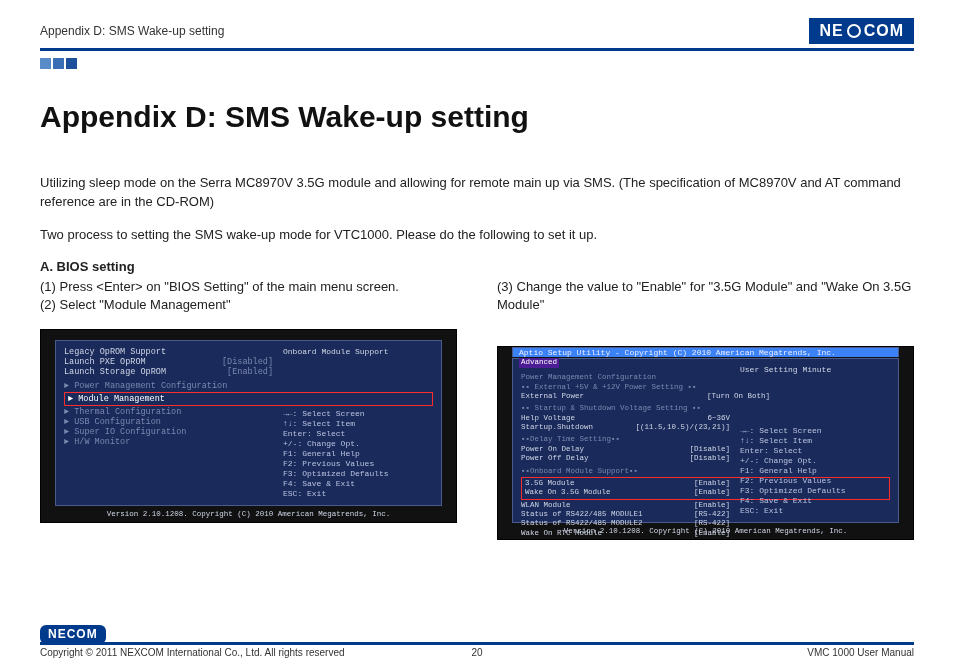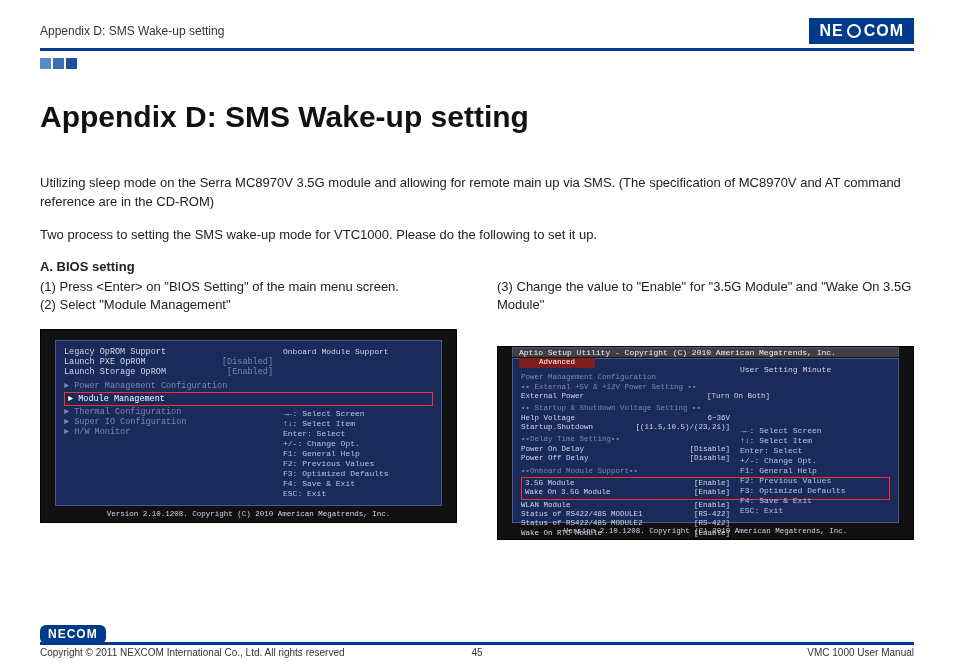--- a/index.html
+++ b/index.html
@@ -70,21 +70,21 @@
     overflow:hidden;
   }
   .bios-inner {
     position:absolute; left:14px; right:14px; top:10px; bottom:16px;
     background: #1a2a5a;
     border: 1px solid #4a5a8a;
     padding: 6px 8px;
   }
   .bios-title-bar{
     position:absolute; top:0; left:14px; right:14px; height:10px;
-    background:#404040; border:1px solid #4a5a8a; border-bottom:none;
+    background:#3b82f6; border:1px solid #4a5a8a; border-bottom:none;
     color:#eef; font-size:8px; line-height:10px; padding:0 6px;
   }
   .bios-inner .row { display:flex; justify-content:space-between; }
   .bios-inner .dim { color:#7a88b0; }
   .bios-inner .hl { color:#fff; }
   .bios-inner .red-box {
     border:1px solid #ff2a2a; padding:1px 3px; margin:1px 0;
   }
   .bios-side {
     position:absolute; right:8px; top:6px; width:150px; font-size:8px; line-height:1.3;
@@ -147,20 +147,21 @@
             <span class="dim" style="margin-right:160px">[Disabled]</span>
           </div>
         <div class="row">
             <span>Launch Storage OpROM</span>
             <span class="dim" style="margin-right:160px">[Enabled]</span>
           </div>
         <div style="height:4px"></div>
         <div class="dim">► Power Management Configuration</div>
         <div class="red-box hl">► Module Management</div>
         <div class="dim">► Thermal Configuration</div>
+        <div class="dim">► USB Configuration</div>
         <div class="dim">► Super IO Configuration</div>
         <div class="dim">► H/W Monitor</div>
         <div class="bios-hints">
           <div>→←: Select Screen</div>
           <div>↑↓: Select Item</div>
           <div>Enter: Select</div>
           <div>+/-: Change Opt.</div>
           <div>F1: General Help</div>
           <div>F2: Previous Values</div>
           <div>F3: Optimized Defaults</div>
@@ -172,21 +173,21 @@
     </div>
   </div>
 
   <div class="col">
     <div class="step">(3) Change the value to "Enable" for "3.5G Module" and "Wake On 3.5G Module"</div>
     <div style="height:17px"></div>
 
     <div class="bios-shot">
       <div class="bios-title-bar">Aptio Setup Utility - Copyright (C) 2010 American Megatrends, Inc.</div>
       <div class="bios-inner" style="top:11px; font-size:7.5px; line-height:1.25;">
-        <div style="color:#fff; position:absolute; top:-1px; left:6px; background:#7f1d1d; padding:0 20px;">Advanced</div>
+        <div style="color:#fff; position:absolute; top:-1px; left:6px; background:#4c1d95; padding:0 2px;">Advanced</div>
         <div class="bios-side">User Setting Minute</div>
         <div style="height:8px"></div>
         <div class="dim">Power Management Configuration</div>
         <div class="dim">▪▪ External +5V &amp; +12V Power Setting ▪▪</div>
         <div class="row">
             <span>External Power</span>
             <span style="margin-right:120px">[Turn On Both]</span>
           </div>
         <div class="dim" style="margin-top:3px">▪▪ Startup &amp; Shutdown Voltage Setting ▪▪</div>
         <div class="row">
@@ -253,15 +254,15 @@
       <div class="bios-footer">Version 2.10.1208. Copyright (C) 2010 American Megatrends, Inc.</div>
     </div>
   </div>
 </div>
 
 <div class="bottom-bar">
   <div class="bottom-logo">
     <span>NE</span><span class="gear" style="width:9px;height:9px;border-width:1.5px;vertical-align:middle"></span><span>COM</span>
   </div>
   <div>Copyright © 2011 NEXCOM International Co., Ltd. All rights reserved</div>
-  <div class="pagenum">45</div>
+  <div class="pagenum">20</div>
   <div>VMC 1000 User Manual</div>
 </div>
 
 </body></html>

